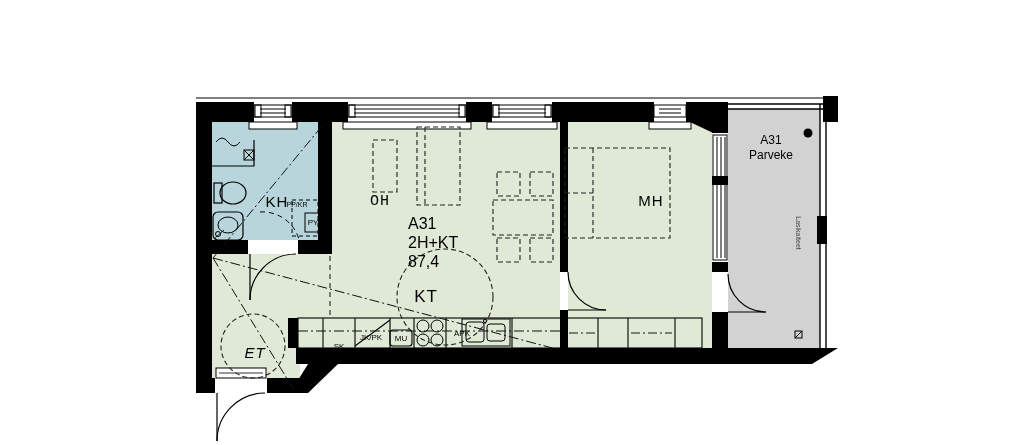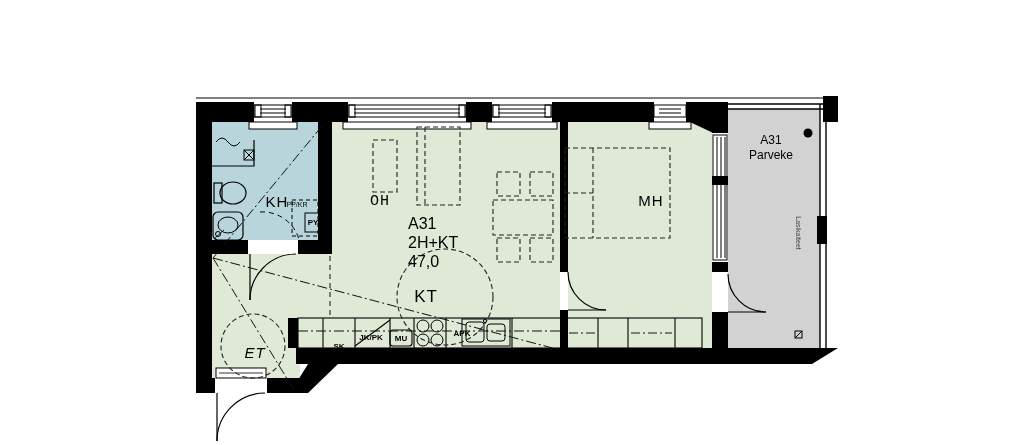--- a/index.html
+++ b/index.html
@@ -3,21 +3,21 @@
 <meta charset="utf-8">
 <style>
   html,body{margin:0;padding:0;background:#fff;}
   #stage{
     position:relative;width:1024px;height:445px;background:#ffffff;
     font-family:"Liberation Sans", sans-serif;color:#000;overflow:hidden;
   }
   #stage svg{position:absolute;left:0;top:0;}
   .lbl{position:absolute;transform:translate(-50%,-50%);white-space:nowrap;line-height:1;}
   .room-lbl{font-size:15px;letter-spacing:1px;}
-  .tiny-lbl{font-size:8px;letter-spacing:0;font-weight:bold;}
+  .tiny-lbl{font-size:8px;letter-spacing:0;}
   .micro-lbl{font-size:7px;}
   .apt-block{position:absolute;left:408px;top:214px;font-size:16px;line-height:19px;transform:none;}
   .apt-block div{white-space:nowrap;}
   .balcony-block{position:absolute;left:771px;top:133px;transform:translate(-50%,0);
     font-size:12px;line-height:15px;text-align:center;}
   .vert{transform:translate(-50%,-50%) rotate(90deg);color:#444;}
 </style>
 </head>
 <body>
 
@@ -231,21 +231,21 @@
 
 <div class="lbl room-lbl" style="left:277px;top:201px;">KH</div>
 <div class="lbl room-lbl" style="left:255px;top:352px;font-style:italic;">ET</div>
 <div class="lbl room-lbl" style="left:380px;top:201px;font-family:Liberation Mono, monospace;">OH</div>
 <div class="lbl room-lbl" style="left:634px;top:200px;margin-left:17px;">MH</div>
 <div class="lbl" style="left:426px;top:296px;font-size:17px;letter-spacing:1px;">KT</div>
 
 <div class="apt-block">
   <div>A31</div>
   <div>2H+KT</div>
-  <div>47,0</div>
+  <div>87,4</div>
 </div>
 
 <div class="lbl micro-lbl" style="left:297px;top:204px;">PP/KR</div>
 <div class="lbl tiny-lbl" style="left:313px;top:223px;">PY</div>
 
 <div class="lbl tiny-lbl" style="left:339px;top:339px;margin-top:8px;">SK</div>
 <div class="lbl tiny-lbl" style="left:371px;top:338px;">JK/PK</div>
 <div class="lbl tiny-lbl" style="left:401px;top:339px;">MU</div>
 <div class="lbl tiny-lbl" style="left:462px;top:334px;">APK</div>
 

